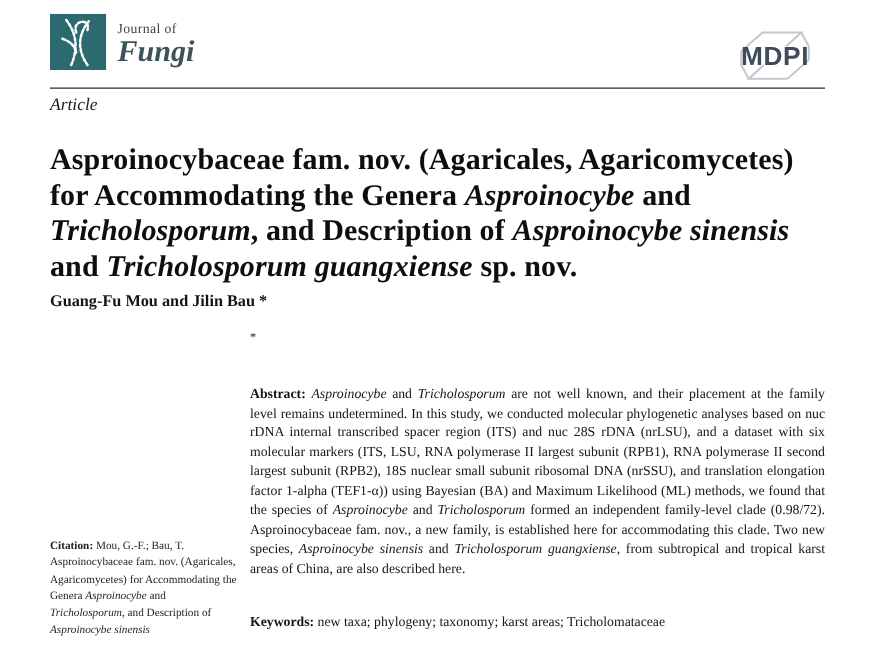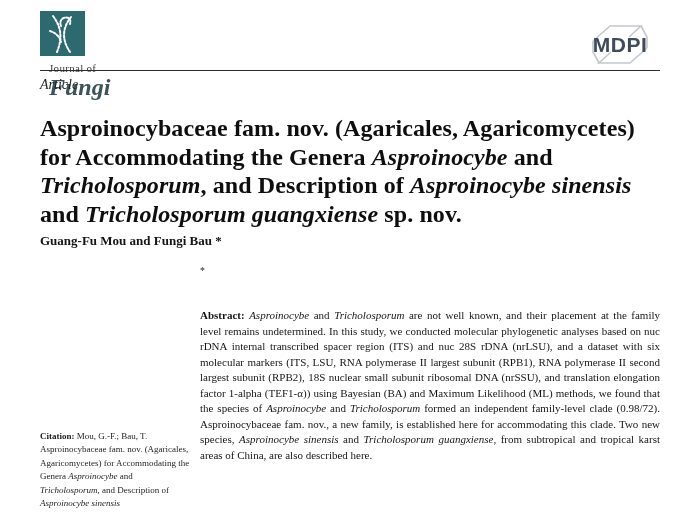--- a/index.html
+++ b/index.html
@@ -5,21 +5,21 @@
   html,body{margin:0;padding:0;}
   body{
     width:697px;height:519px;background:#ffffff;
     font-family:"Liberation Serif", serif;color:#1a1a1a;
     position:relative;overflow:hidden;
   }
   .page{position:absolute;inset:0;background:#fff;}
 
   
   .header{position:absolute;top:11px;left:40px;right:36px;display:flex;justify-content:space-between;align-items:flex-start;}
-  .logo-group{display:flex;align-items:flex-start;flex-direction:column;}
+  .logo-group{display:flex;align-items:flex-start;}
   .logo-square{width:45px;height:45px;flex-shrink:0;}
   .logo-text{margin-left:9px;padding-top:7px;}
   .journal-of{font-size:11px;color:#3d3f40;letter-spacing:.3px;line-height:11px;}
   .journal-name{font-size:24px;font-weight:bold;font-style:italic;color:#3c5359;line-height:24px;margin-top:1px;}
   .mdpi-logo{margin-top:11px;}
 
   .rule{position:absolute;top:70px;left:40px;right:37px;border-top:1.7px solid #2c2c2c;}
 
   
   .article-label{position:absolute;top:77px;left:40px;font-size:14px;font-style:italic;color:#222;}
@@ -66,27 +66,28 @@
         <path d="M68,26 L68,15 L62,4"></path>
       </g>
       <text x="41" y="30" text-anchor="middle" font-family="Liberation Sans, sans-serif" font-size="21" font-weight="bold" fill="#3f4b5c" letter-spacing="0.5">MDPI</text>
     </svg>
   </div>
 
   <div class="rule"></div>
 
   <div class="article-label">Article</div>
   <h1 class="title"><span>Asproinocybaceae fam. nov. (Agaricales, Agaricomycetes) for Accommodating the Genera </span><span style="font-style: italic;">Asproinocybe</span><span> and </span><span style="font-style: italic;">Tricholosporum</span><span>, and Description of </span><span style="font-style: italic;">Asproinocybe sinensis</span><span> and </span><span style="font-style: italic;">Tricholosporum guangxiense</span><span> sp. nov.</span></h1>
-  <div class="authors">Guang-Fu Mou and Fungi Bau *</div>
+  <div class="authors">Guang-Fu Mou and Jilin Bau *</div>
 
   <div class="columns">
     <div class="left-col">
       <div class="citation"><span style="font-weight: bold;">Citation: </span><span>Mou, G.-F.; Bau, T. Asproinocybaceae fam. nov. (Agaricales, Agaricomycetes) for Accommodating the Genera </span><span style="font-style: italic;">Asproinocybe</span><span> and </span><span style="font-style: italic;">Tricholosporum</span><span>, and Description of </span><span style="font-style: italic;">Asproinocybe sinensis</span></div>
     </div>
     <div class="right-col">
       <div class="correspondence">
         <span class="corr-marker">*</span>
       </div>
       <div class="abstract"><span style="font-weight: bold;">Abstract: </span><span style="font-style: italic;">Asproinocybe</span><span> and </span><span style="font-style: italic;">Tricholosporum</span><span> are not well known, and their placement at the family level remains undetermined. In this study, we conducted molecular phylogenetic analyses based on nuc rDNA internal transcribed spacer region (ITS) and nuc 28S rDNA (nrLSU), and a dataset with six molecular markers (ITS, LSU, RNA polymerase II largest subunit (RPB1), RNA polymerase II second largest subunit (RPB2), 18S nuclear small subunit ribosomal DNA (nrSSU), and translation elongation factor 1-alpha (TEF1-α)) using Bayesian (BA) and Maximum Likelihood (ML) methods, we found that the species of </span><span style="font-style: italic;">Asproinocybe</span><span> and </span><span style="font-style: italic;">Tricholosporum</span><span> formed an independent family-level clade (0.98/72). Asproinocybaceae fam. nov., a new family, is established here for accommodating this clade. Two new species, </span><span style="font-style: italic;">Asproinocybe sinensis</span><span> and </span><span style="font-style: italic;">Tricholosporum guangxiense</span><span>, from subtropical and tropical karst areas of China, are also described here.</span></div>
+      <div class="keywords"><span style="font-weight: bold;">Keywords: </span><span>new taxa; phylogeny; taxonomy; karst areas; Tricholomataceae</span></div>
     </div>
   </div>
 
 </div>
 
 </body></html>

